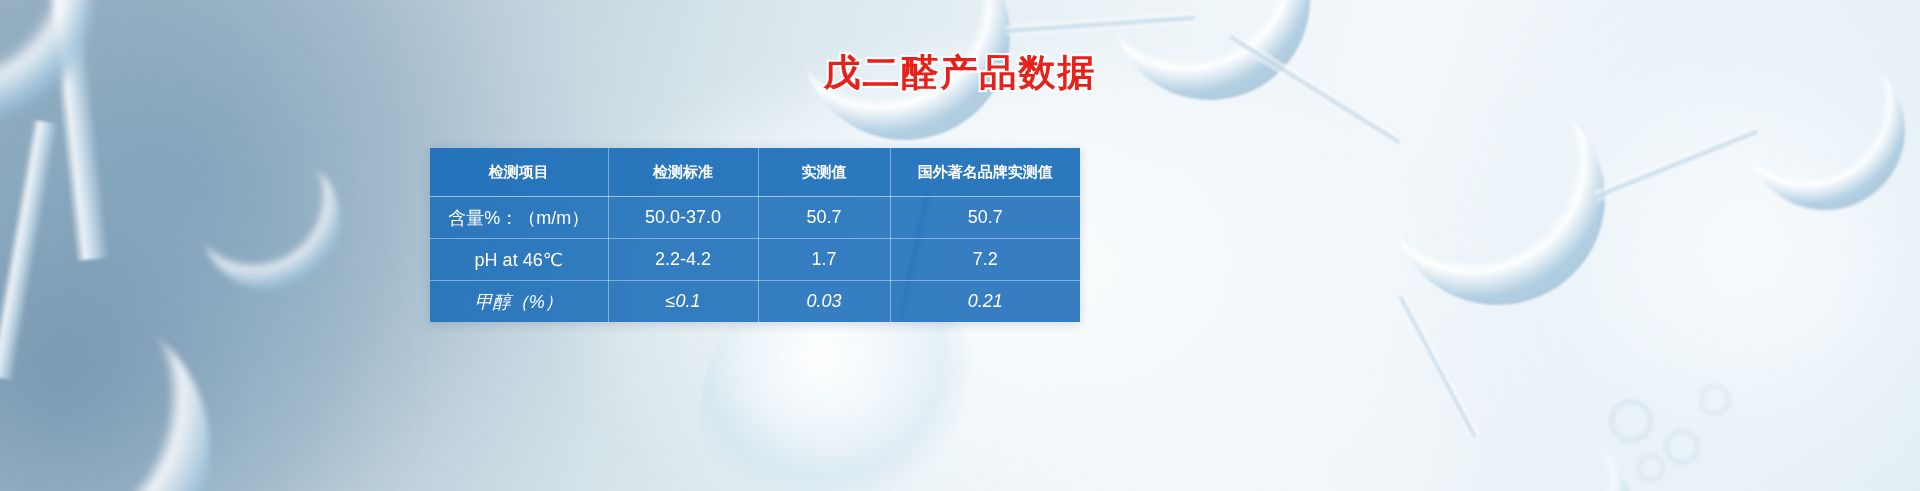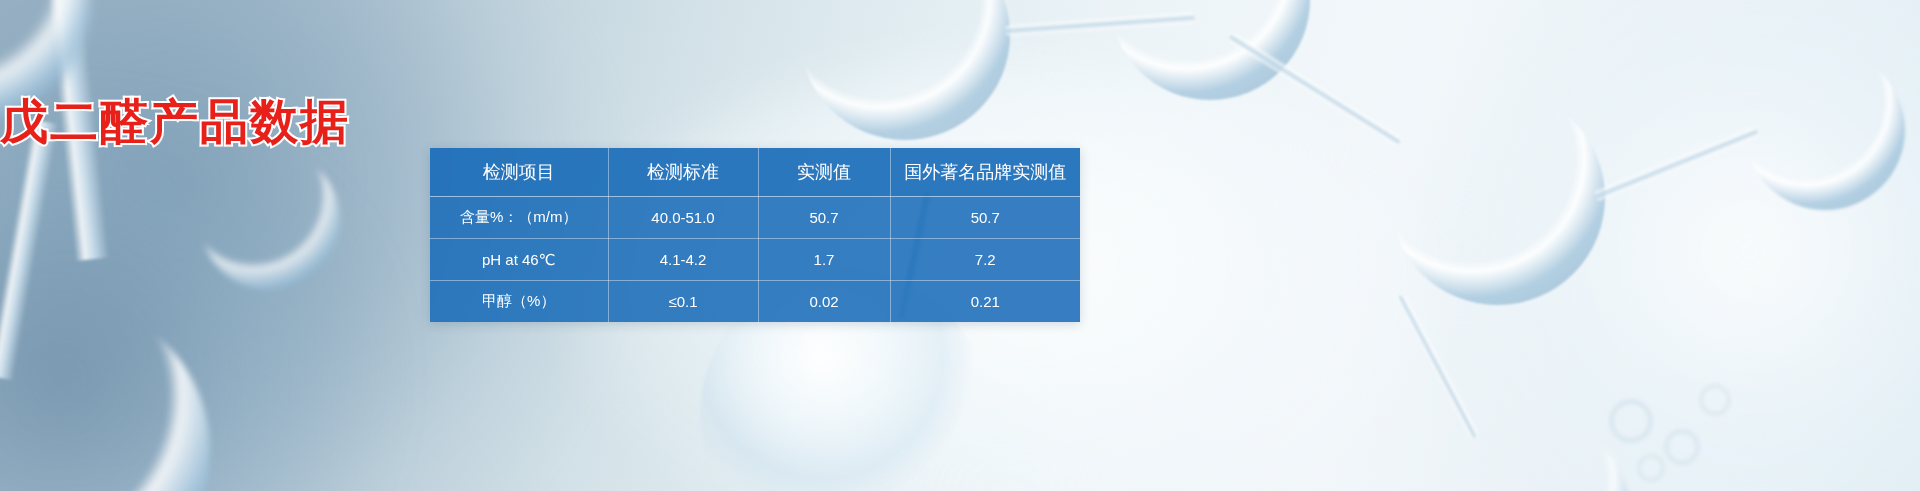--- a/index.html
+++ b/index.html
@@ -183,28 +183,28 @@
   
   .content {
     position: absolute;
     inset: 0;
   }
 
   .title {
     position: absolute;
     left: 0; right: 0;
     top: 48px;
-    font-size: 48px;
+    text-align: center;
+    font-size: 37px;
     font-weight: bold;
     letter-spacing: 2px;
     color: #e8201a;
     -webkit-text-stroke: 4px #ffffff;
     paint-order: stroke fill;
     text-shadow: 0 1px 2px rgba(255,255,255,0.9);
-    margin-top: 42px;
   }
 
   .subtitle {
     position: absolute;
     left: 0; right: 0;
     top: 106px;
     text-align: center;
     font-size: 27px;
     font-weight: bold;
     letter-spacing: 1px;
@@ -238,31 +238,32 @@
     text-align: center;
     vertical-align: middle;
     font-weight: normal;
     background-color: rgba(26,108,184,0.88);
     border-right: 1px solid rgba(255,255,255,0.40);
     border-bottom: 1px solid rgba(255,255,255,0.40);
     padding: 0 4px;
   }
   table.data-table th:last-child,
   table.data-table td:last-child { border-right: none; }
-  table.data-table tr:last-child td { border-bottom: none; }
+  table.data-table tr:last-child td { border-bottom: none; font-style: italic; }
 
   table.data-table thead th {
     height: 48px;
     background-color: rgba(26,108,184,0.92);
     border-bottom: 1px solid rgba(255,255,255,0.55);
-    font-size: 18px;
+    font-size: 15px;
+    font-weight: bold;
   }
   table.data-table tbody td {
     height: 41px;
-    font-size: 15px;
+    font-size: 18px;
   }
 </style>
 </head>
 <body>
 
 <div class="banner">
 
   <div class="bg-layer">
     <div class="glow haze-left"></div>
     <div class="glow haze-left2"></div>
@@ -314,34 +315,34 @@
           <tr>
             <th>检测项目</th>
             <th>检测标准</th>
             <th>实测值</th>
             <th>国外著名品牌实测值</th>
           </tr>
         </thead>
         <tbody>
           <tr>
             <td>含量%：（m/m）</td>
-            <td>40.0-51.0</td>
+            <td>50.0-37.0</td>
             <td>50.7</td>
             <td>50.7</td>
           </tr>
           <tr>
             <td>pH at 46℃</td>
-            <td>4.1-4.2</td>
+            <td>2.2-4.2</td>
             <td>1.7</td>
             <td>7.2</td>
           </tr>
           <tr>
             <td>甲醇（%）</td>
             <td>≤0.1</td>
-            <td>0.02</td>
+            <td>0.03</td>
             <td>0.21</td>
           </tr>
         </tbody>
       </table>
     </div>
 
   </div>
 </div>
 
 </body></html>

